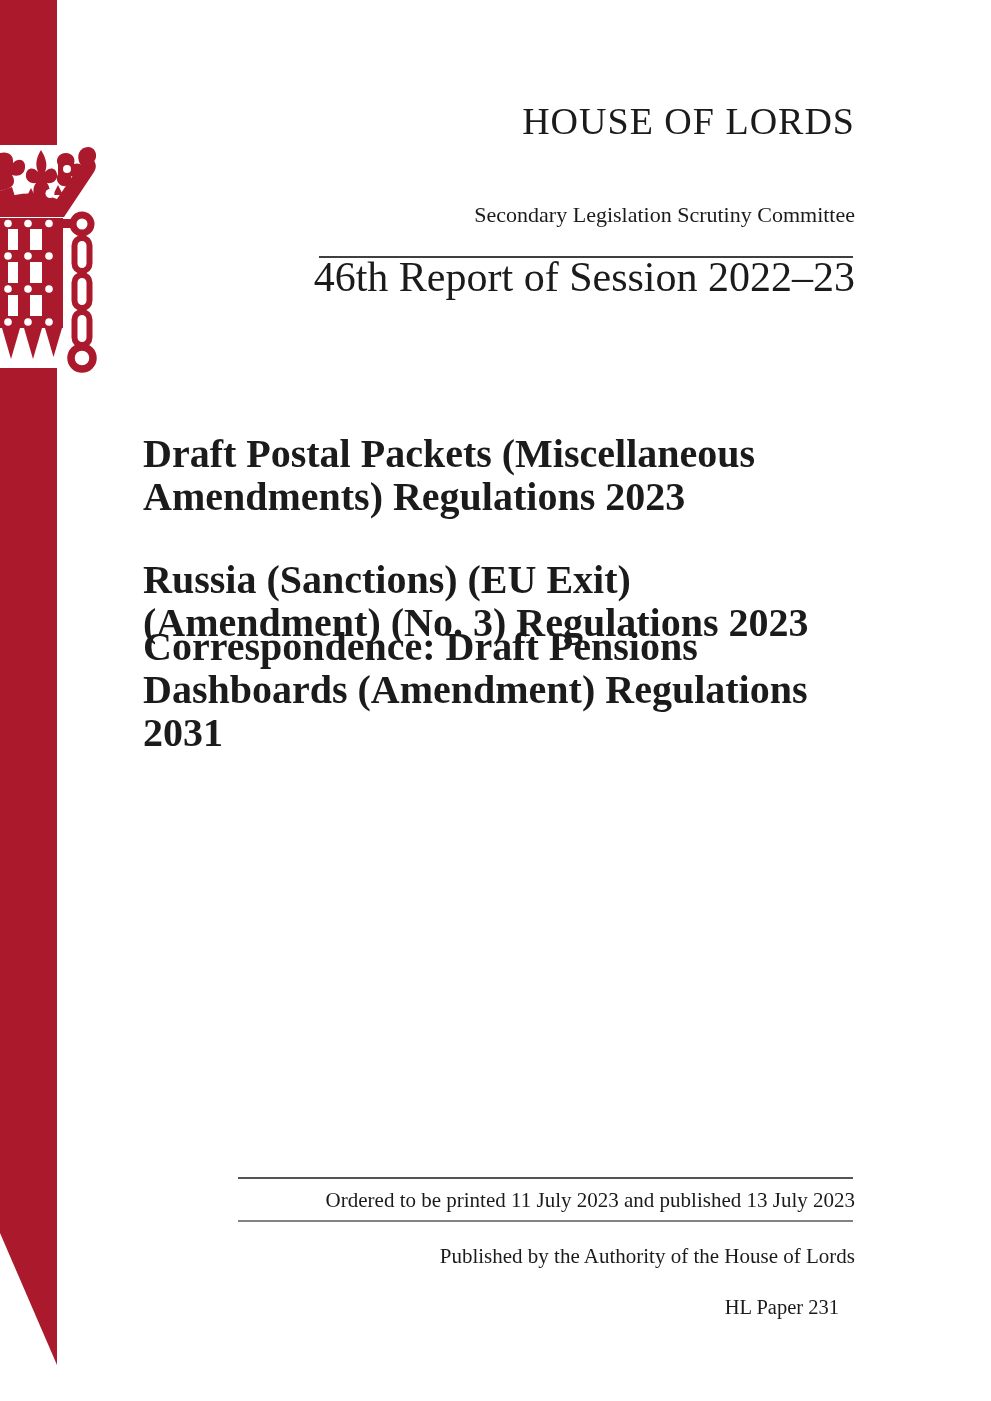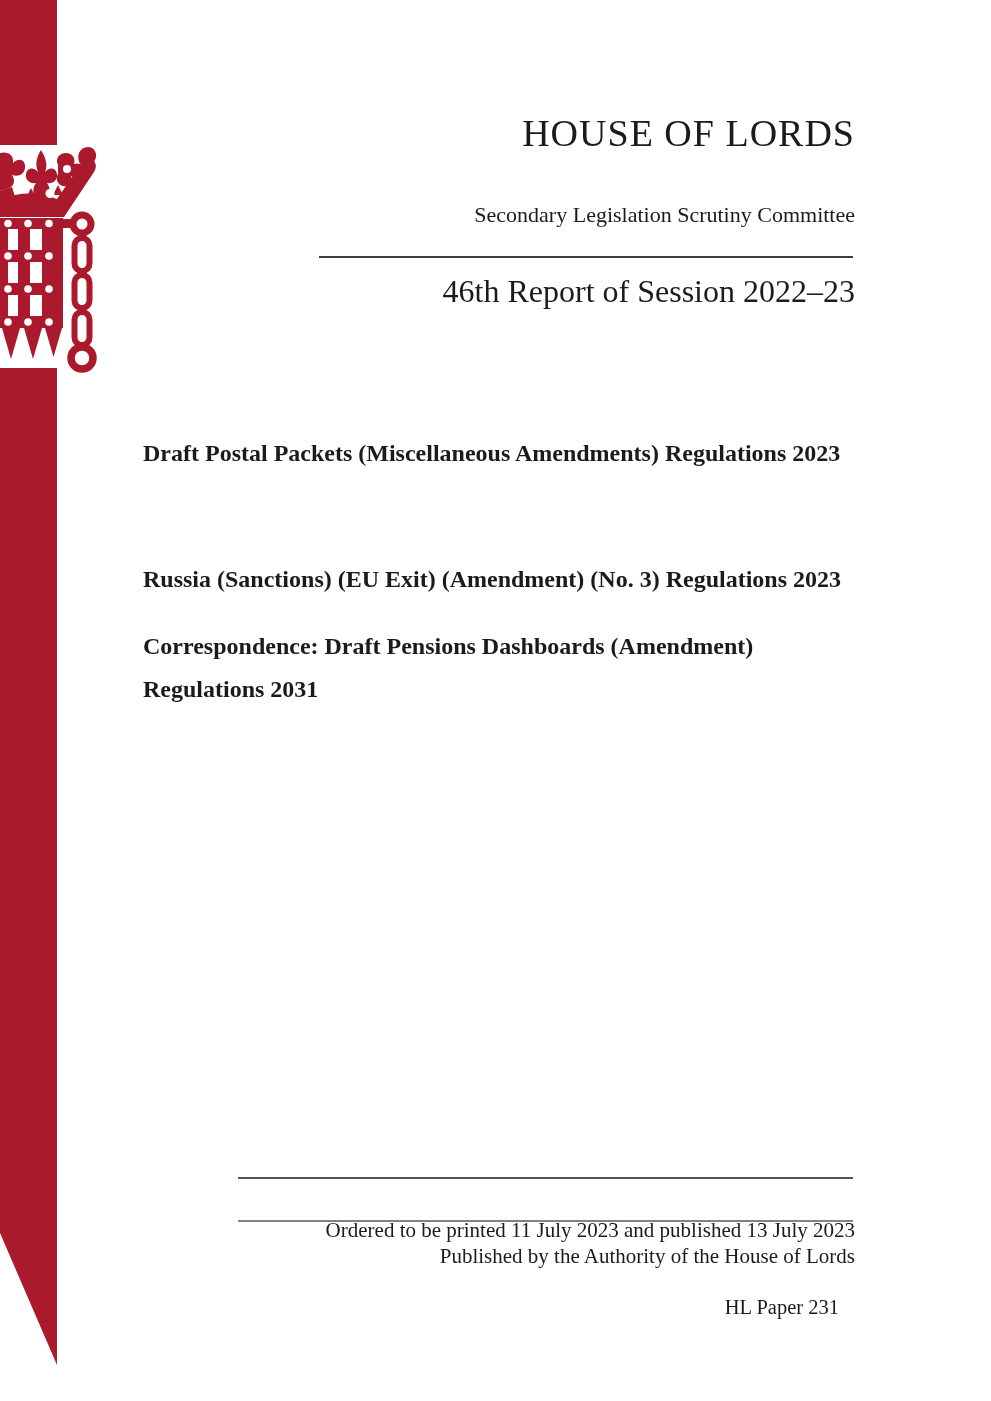--- a/index.html
+++ b/index.html
@@ -30,58 +30,58 @@
     clip-path:polygon(0 0,100% 0,100% 100%,0 86.76%);
   }
   .emblem{
     position:absolute;left:0;top:145px;width:100px;height:235px;
   }
   .af{fill:var(--accent);}
   .as{fill:none;stroke:var(--accent);}
   .wh{fill:#ffffff;}
   
   .hol-title{
-    position:absolute;right:136px;top:112px;
+    position:absolute;right:136px;top:100px;
     font-size:38px;line-height:1.15;letter-spacing:1px;white-space:nowrap;margin-left:40px;
   }
   .committee{
     position:absolute;right:136px;top:202px;
     font-size:22px;line-height:1.2;white-space:nowrap;
   }
   .rule-mid{
     position:absolute;right:138px;top:256px;width:534px;height:2px;
     background:var(--rule-dark);
   }
   .report{
-    position:absolute;right:136px;top:272px;
-    font-size:32px;line-height:1.2;white-space:nowrap;
+    position:absolute;right:136px;top:252px;
+    font-size:42px;line-height:1.2;white-space:nowrap;
   }
   
   .attention-label{
     position:absolute;left:143px;top:390px;
     font-size:25px;font-weight:bold;line-height:1.2;white-space:nowrap;
   }
   .heading{
     position:absolute;left:143px;width:700px;
-    font-size:24px;font-weight:bold;line-height:43px;
+    font-size:40px;font-weight:bold;line-height:43px;
   }
   .h1{top:432px;}
   .h2{top:530px;margin-top:28px;}
   .h3{top:625px;}
   
   .rule-a{
     position:absolute;right:138px;top:1177px;width:615px;height:2px;
     background:var(--rule-mid);
   }
   .rule-b{
     position:absolute;right:138px;top:1220px;width:615px;height:2px;
     background:var(--rule-light);
   }
   .ordered{
-    position:absolute;right:136px;top:1216px;
+    position:absolute;right:136px;top:1186px;
     font-size:21px;line-height:1.4;white-space:nowrap;
   }
   .published{
     position:absolute;right:136px;top:1242px;
     font-size:21px;line-height:1.4;white-space:nowrap;
   }
   .paper-no{
     position:absolute;right:152px;top:1293px;
     font-size:20.5px;line-height:1.4;white-space:nowrap;
   }

